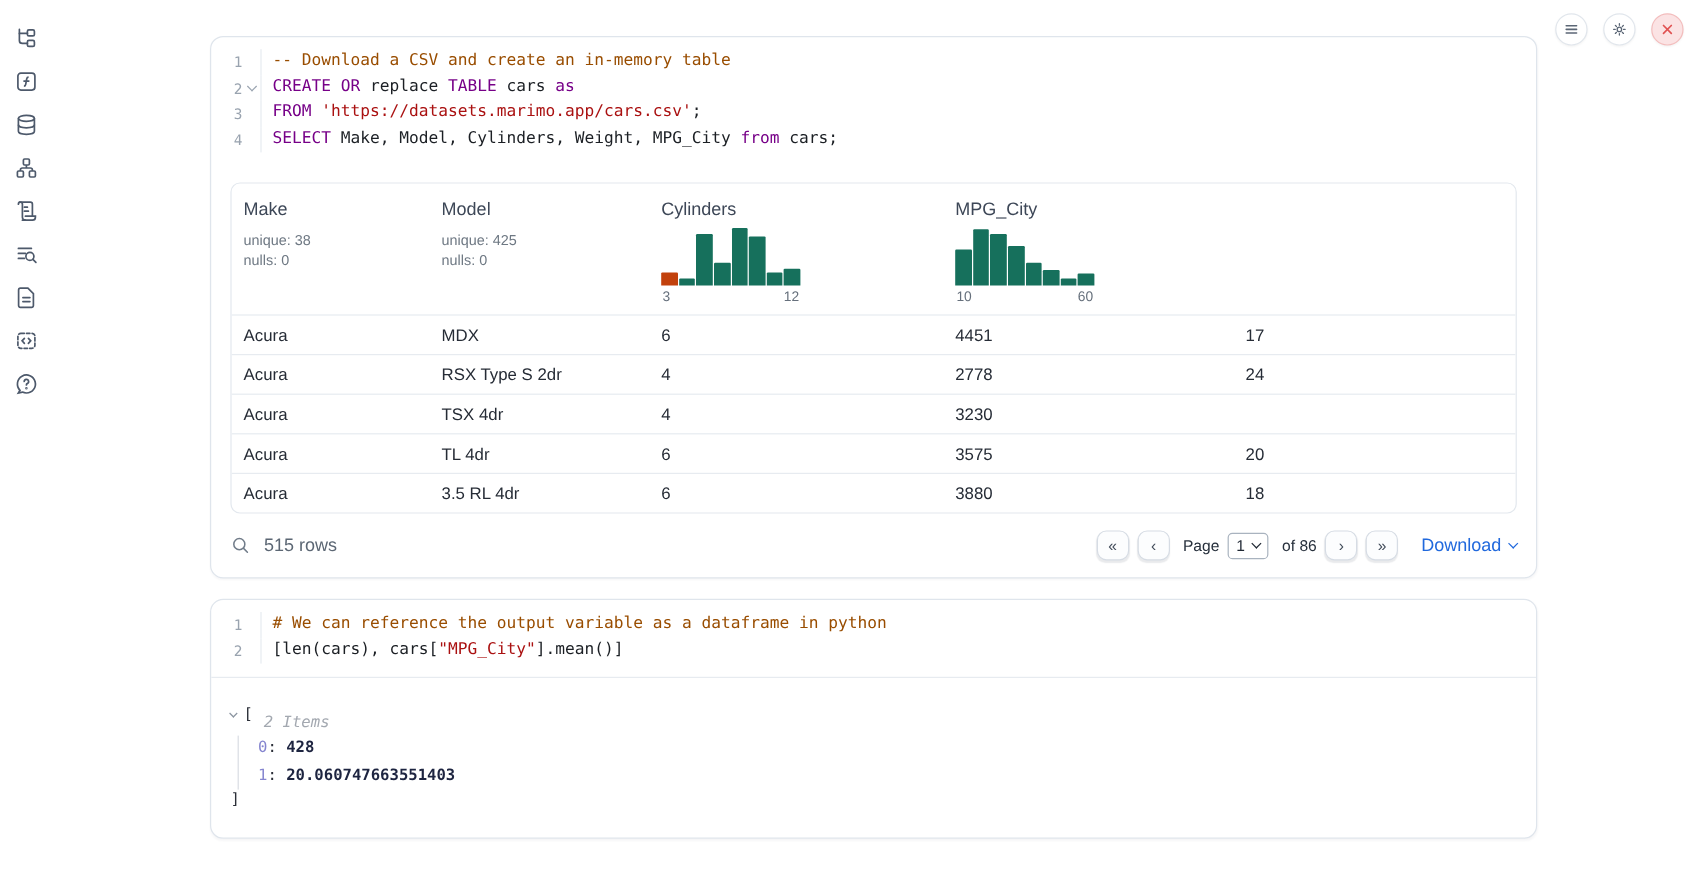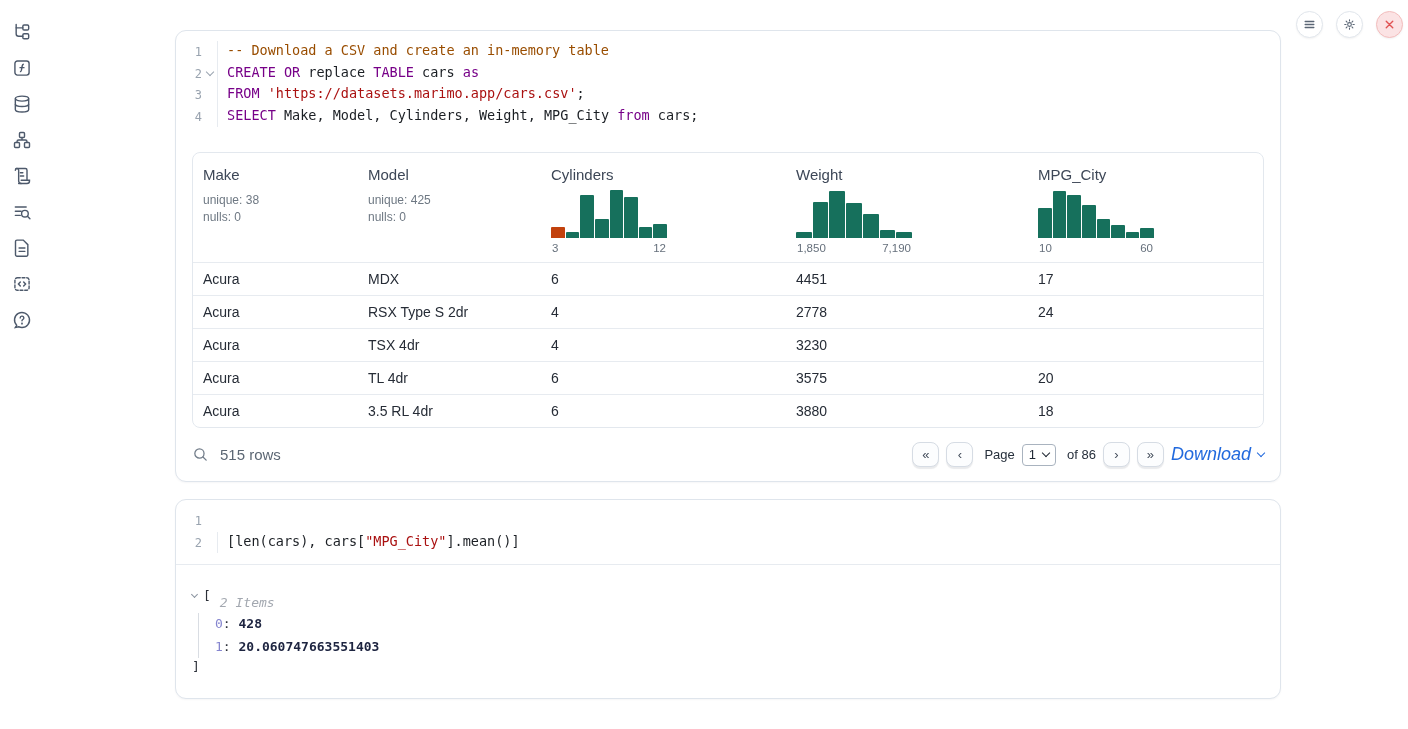--- a/index.html
+++ b/index.html
@@ -76,22 +76,22 @@
             background:#fcfdfe; box-shadow:0 1.5px 1px rgba(16,24,40,.09);
             display:flex; align-items:center; justify-content:center;
             color:#424c5a; font-size:13px; cursor:pointer; line-height:1; }
   .pg-label { font-size:13px; color:#27303c; margin-left:4px; }
   .pg-select { height:22px; border:1px solid #a9b3bf; border-radius:4px;
                padding:0 6px; display:flex; align-items:center; gap:7px;
                font-size:13px; color:#1f2733; cursor:pointer; background:#fff; }
   .chev { display:inline-block; width:6px; height:6px;
           border-right:1.6px solid currentColor; border-bottom:1.6px solid currentColor;
           transform:rotate(45deg); margin-top:-3px; }
-  .download { display:flex; align-items:center; gap:7px;
-              color:#2169dd; font-size:18px; cursor:pointer;font-style:italic; }
+  .download { margin-left:12px; display:flex; align-items:center; gap:7px;
+              color:#2169dd; font-size:15px; cursor:pointer; }
 
   
   .res { font-family:"DejaVu Sans Mono", monospace; font-size:13px;
          padding:16px 16px 24px; border-top:1px solid #e7ebf0; color:#2b2f38; }
   .res-head { display:flex; align-items:center; gap:6px; }
   .res-chev { width:5px; height:5px; border-right:1.4px solid #8b94a0;
               border-bottom:1.4px solid #8b94a0; transform:rotate(45deg); margin-top:-2px; }
   .res-count { font-style:italic; color:#a3a8b0; margin-left:3px;margin-top:14px; }
   .res-items { margin-left:6px; margin-top:3px; border-left:1px solid #d9dde3;
                padding-left:16px; }
@@ -243,36 +243,20 @@
               <div class="bar" style="height: 43px; background: rgb(22, 112, 92);"></div>
               <div class="bar" style="height: 19px; background: rgb(22, 112, 92);"></div>
               <div class="bar" style="height: 48px; background: rgb(22, 112, 92);"></div>
               <div class="bar" style="height: 41px; background: rgb(22, 112, 92);"></div>
               <div class="bar" style="height: 11px; background: rgb(22, 112, 92);"></div>
               <div class="bar" style="height: 14px; background: rgb(22, 112, 92);"></div>
             </div>
             <div class="hist-labels">
               <span>3</span>
               <span>12</span>
-            </div>
-          </div>
-          <div class="th">
-            <div class="th-name">Weight</div>
-            <div class="hist">
-              <div class="bar" style="height: 6px; background: rgb(22, 112, 92);"></div>
-              <div class="bar" style="height: 36px; background: rgb(22, 112, 92);"></div>
-              <div class="bar" style="height: 47px; background: rgb(22, 112, 92);"></div>
-              <div class="bar" style="height: 35px; background: rgb(22, 112, 92);"></div>
-              <div class="bar" style="height: 24px; background: rgb(22, 112, 92);"></div>
-              <div class="bar" style="height: 8px; background: rgb(22, 112, 92);"></div>
-              <div class="bar" style="height: 6px; background: rgb(22, 112, 92);"></div>
-            </div>
-            <div class="hist-labels">
-              <span>1,850</span>
-              <span>7,190</span>
             </div>
           </div>
           <div class="th">
             <div class="th-name">MPG_City</div>
             <div class="hist">
               <div class="bar" style="height: 30px; background: rgb(22, 112, 92);"></div>
               <div class="bar" style="height: 47px; background: rgb(22, 112, 92);"></div>
               <div class="bar" style="height: 43px; background: rgb(22, 112, 92);"></div>
               <div class="bar" style="height: 33px; background: rgb(22, 112, 92);"></div>
               <div class="bar" style="height: 19px; background: rgb(22, 112, 92);"></div>
@@ -350,20 +334,21 @@
         </span>
       </span>
     </div>
   </section>
 
   <section class="cell">
     <div class="code-lines" id="py-code">
         <div class="cl">
           <span class="ln">1</span>
           <span class="gut"></span>
+          <span class="codetxt"><span class="tok-comment"># We can reference the output variable as a dataframe in python</span></span>
         </div>
         <div class="cl">
           <span class="ln">2</span>
           <span class="gut"></span>
           <span class="codetxt"><span>[len(cars), cars[</span><span class="tok-str">"MPG_City"</span><span>].mean()]</span></span>
         </div>
       </div>
 
     <div class="res">
       <div class="res-head">

